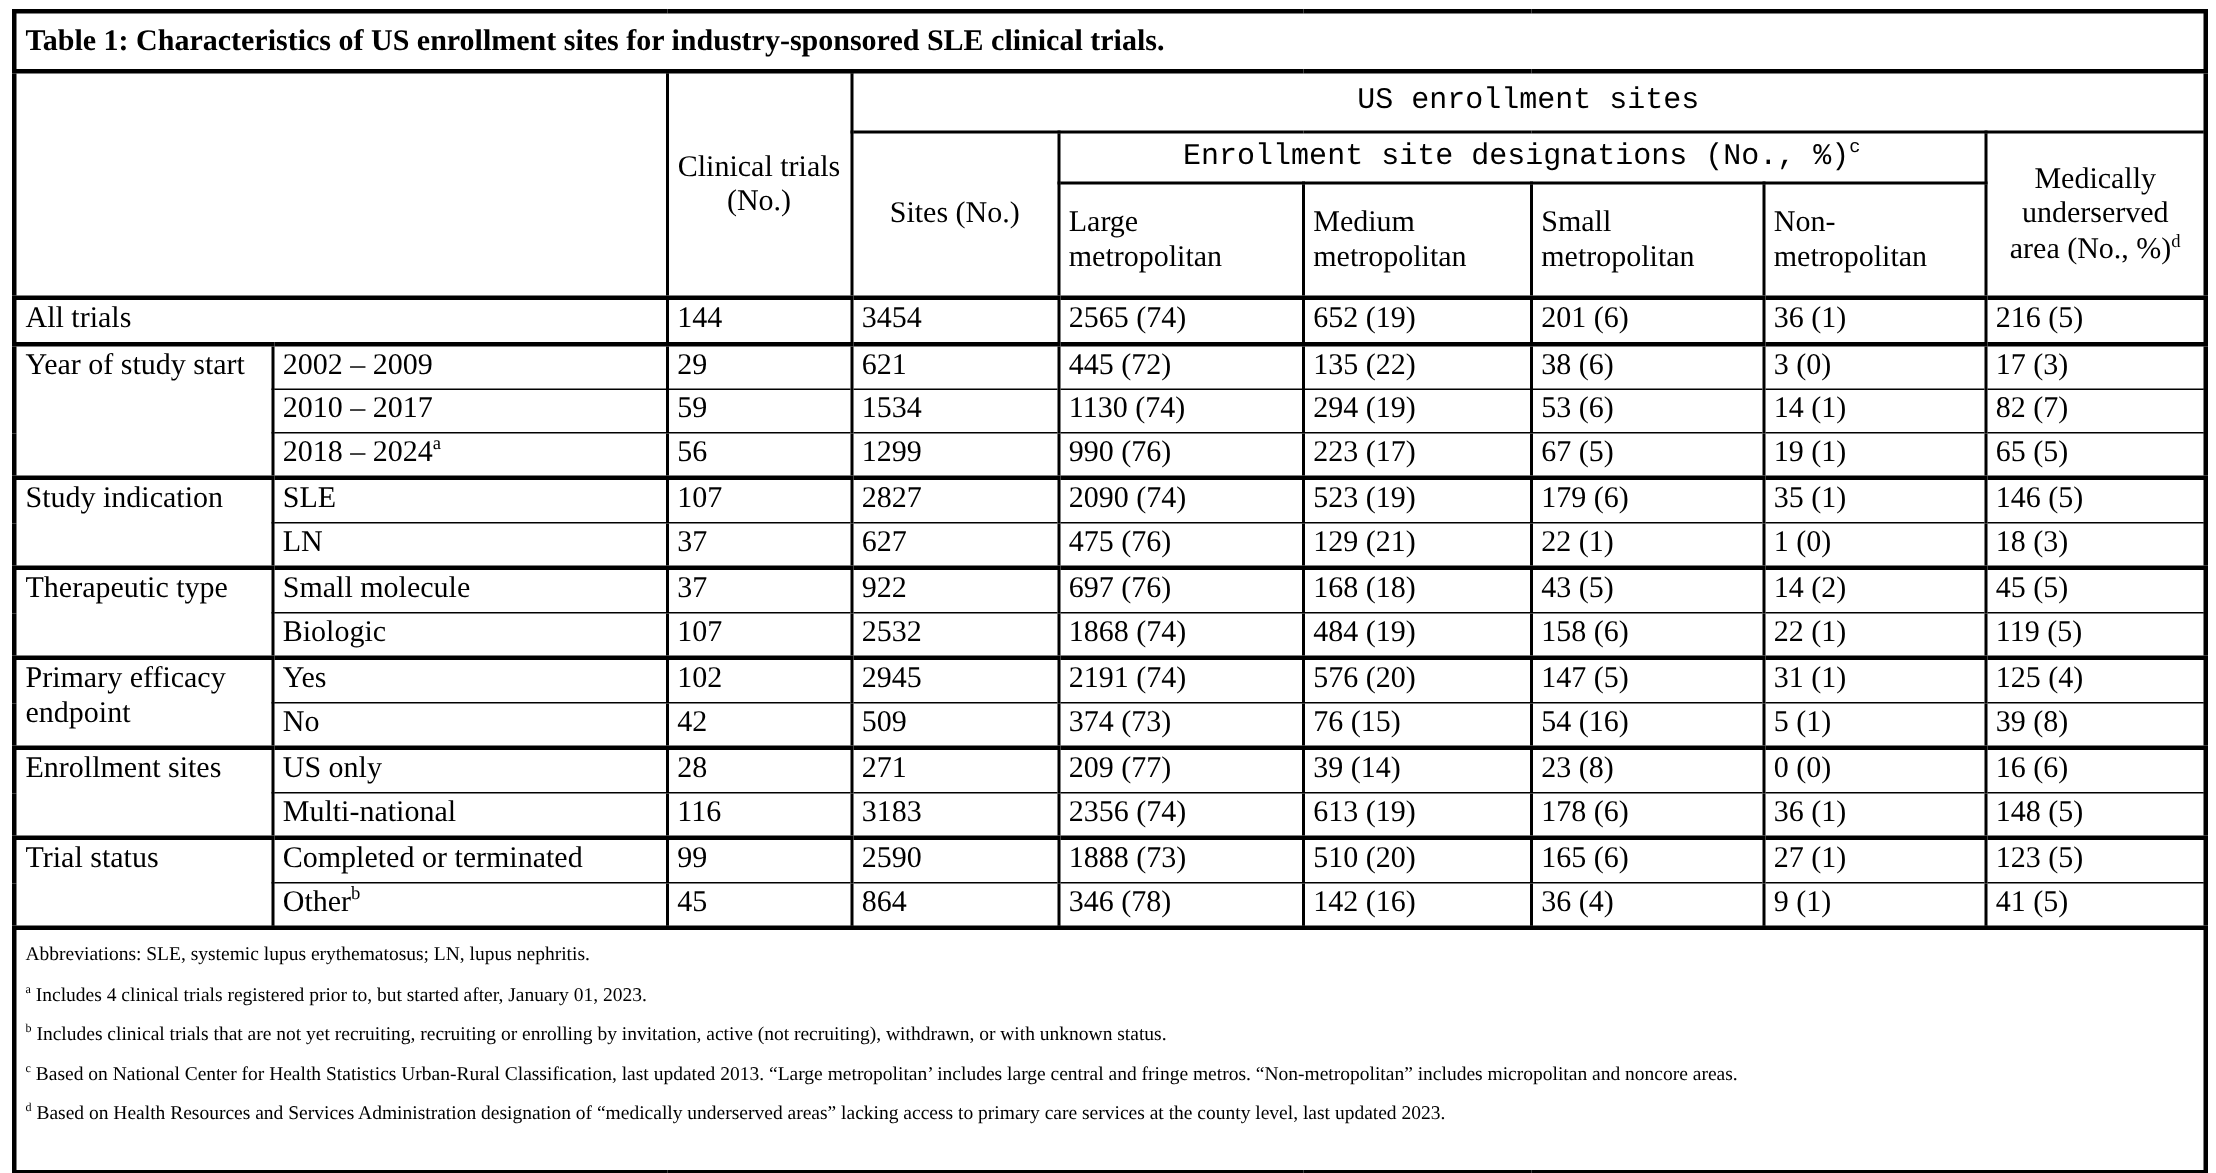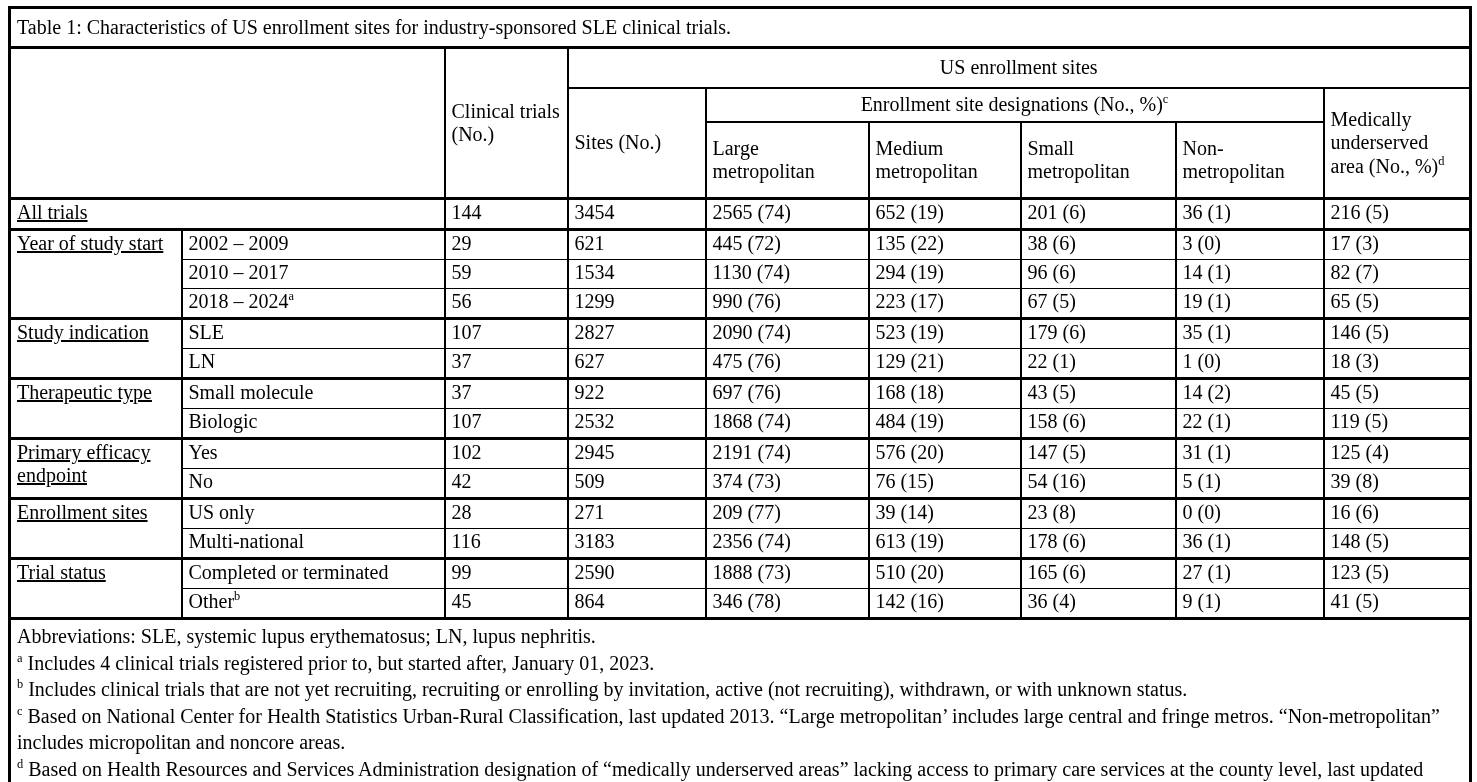--- a/index.html
+++ b/index.html
@@ -26,44 +26,44 @@
     border: 2px solid #000;
     font-size: 20px;
     font-weight: normal;
     text-align: left;
     padding: 1px 6px;
     line-height: 1.16;
     overflow: hidden;
   }
   
   td.title-cell {
-    font-weight: normal;
+    font-weight: bold;
     height: 35px;
     vertical-align: middle;
     border-bottom-width: 3px;
   }
   
   tr.h1 th { height: 36px; }
   tr.h2 th { height: 30px; }
   tr.h3 th { height: 72px; vertical-align: middle; }
-  th.center { text-align: center; vertical-align: middle; }
-  th.vmid { vertical-align: middle; }
+  th.center { text-align: center; vertical-align: middle; font-family: Liberation Mono, monospace; }
+  th.vmid { vertical-align: middle; text-align: center; }
   
   tbody.data td { height: 26px; vertical-align: top; border-top-width: 1px; border-bottom-width: 1px; }
   tbody.data tr.group-start td { border-top-width: 3px; }
-  tbody.data td.cat { vertical-align: top; text-decoration: underline; }
+  tbody.data td.cat { vertical-align: top; }
   
   td.footnote-cell {
     border-top-width: 3px;
     padding: 3px 6px 24px 6px;
     vertical-align: top;
   }
   td.footnote-cell p {
     margin: 0;
-    font-size: 20px;
+    font-size: 13px;
     line-height: 26.6px;
   }
   sup { font-size: 62%; line-height: 0; }
 </style>
 </head>
 <body>
 
 <div class="page">
   <table class="t1">
     <colgroup>
@@ -119,21 +119,21 @@
           <td>38 (6)</td>
           <td>3 (0)</td>
           <td>17 (3)</td>
         </tr>
         <tr>
           <td>2010 – 2017</td>
           <td>59</td>
           <td>1534</td>
           <td>1130 (74)</td>
           <td>294 (19)</td>
-          <td>96 (6)</td>
+          <td>53 (6)</td>
           <td>14 (1)</td>
           <td>82 (7)</td>
         </tr>
         <tr>
           <td>2018 – 2024<sup>a</sup></td>
           <td>56</td>
           <td>1299</td>
           <td>990 (76)</td>
           <td>223 (17)</td>
           <td>67 (5)</td>

